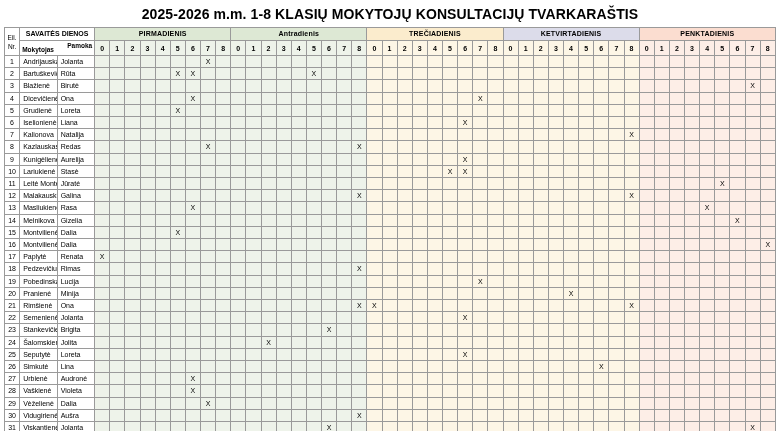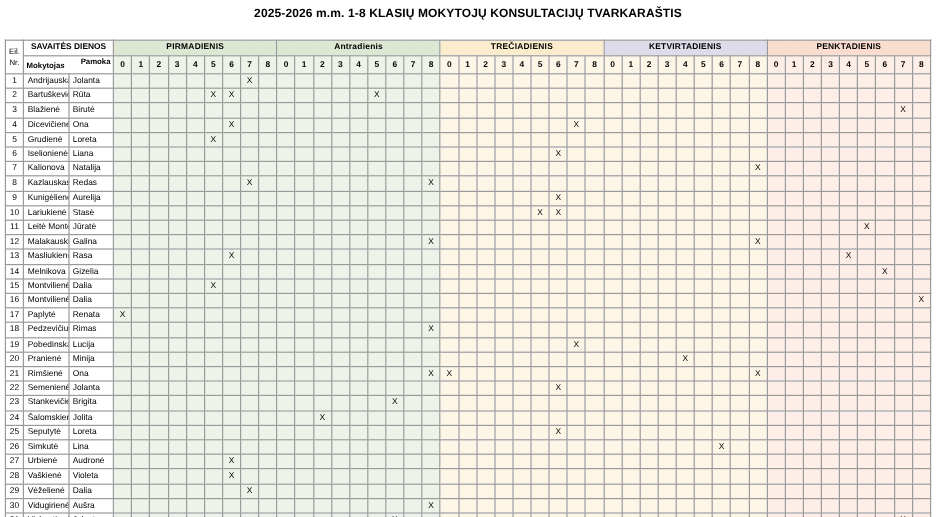--- a/index.html
+++ b/index.html
@@ -7,23 +7,23 @@
     width:780px;height:431px;
     background:#ffffff;
     font-family:"Liberation Sans", sans-serif;
     font-size:7px;
     color:#000;
     overflow:hidden;
   }
   #title{
     text-align:center;
     font-weight:bold;
-    font-size:10px;
+    font-size:14px;
     padding-top:6px;
-    padding-bottom:16px;
+    padding-bottom:5px;
     letter-spacing:0.1px;
   }
   table{
     border-collapse:collapse;
     table-layout:fixed;
     margin-left:4px;
     margin-right:4px;
     width:772px;
   }
   td,th{

